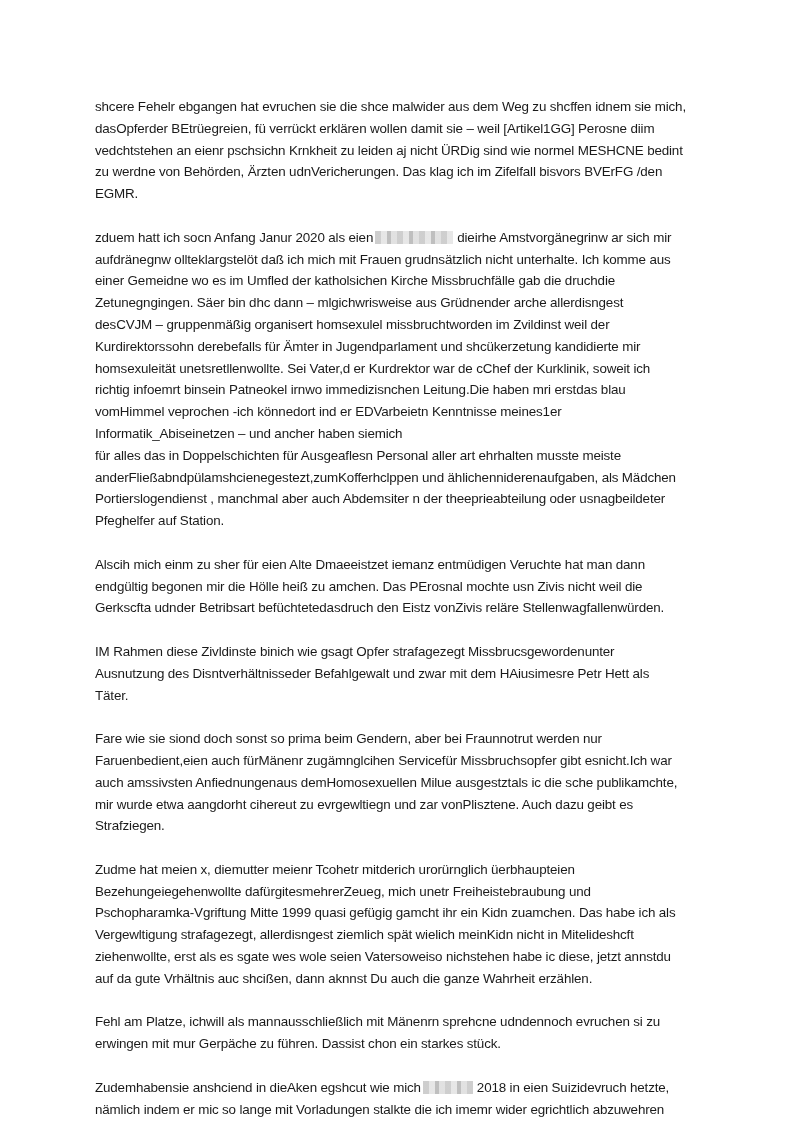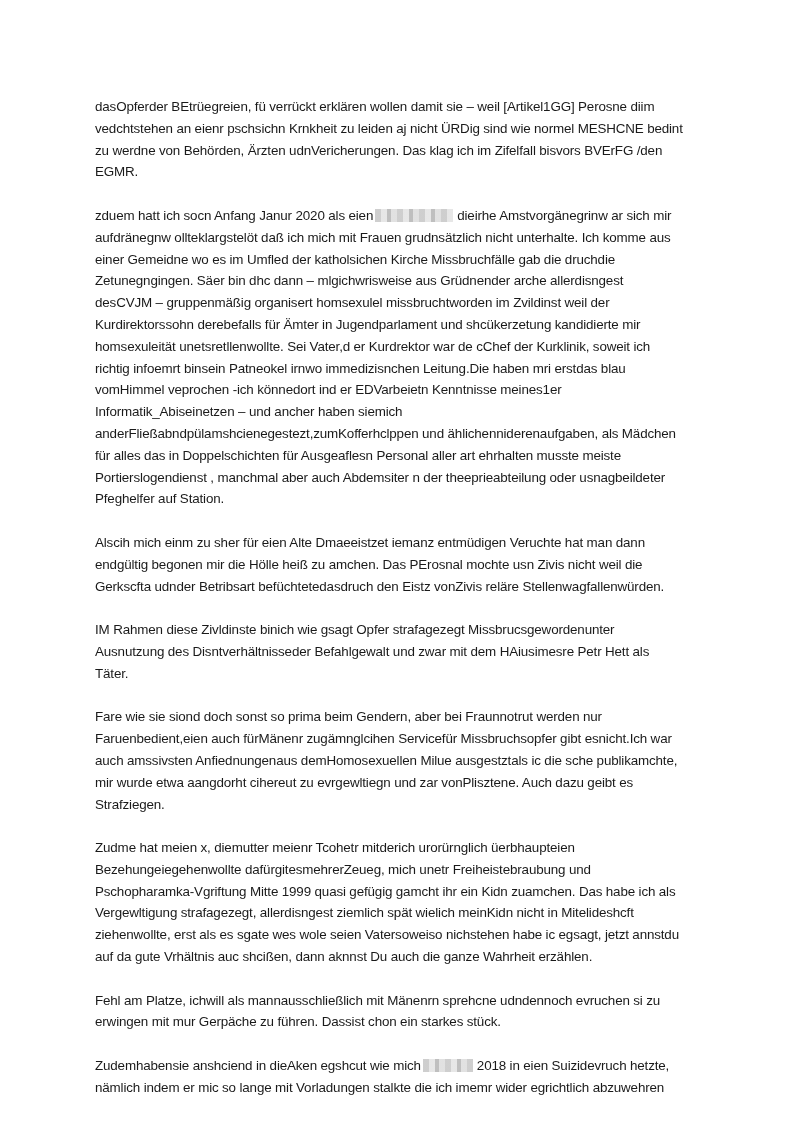--- a/index.html
+++ b/index.html
@@ -19,39 +19,40 @@
     }
     .r1 { width: 78px; margin: 0 4px 0 2px; }
     .r2 { width: 50px; margin: 0 4px 0 2px; }
   </style>
 </head>
 <body>
 
 <div class="page">
 
   <p class="para">
+    <span class="line">shcere Fehelr ebgangen hat evruchen sie die shce malwider aus dem Weg zu shcffen idnem sie mich,</span>
     <span class="line">dasOpferder BEtrüegreien, fü verrückt erklären wollen damit sie – weil [Artikel1GG] Perosne diim</span>
     <span class="line">vedchtstehen an eienr pschsichn Krnkheit zu leiden aj nicht ÜRDig sind wie normel MESHCNE bedint</span>
     <span class="line">zu werdne von Behörden, Ärzten udnVericherungen. Das klag ich im Zifelfall bisvors BVErFG /den</span>
     <span class="line">EGMR.</span>
   </p>
 
   <p class="para">
     <span class="line"><span>zduem hatt ich socn Anfang Janur 2020 als eien</span><span class="redact r1"></span><span>dieirhe Amstvorgänegrinw ar sich mir</span></span>
     <span class="line">aufdränegnw ollteklargstelöt daß ich mich mit Frauen grudnsätzlich nicht unterhalte. Ich komme aus</span>
     <span class="line">einer Gemeidne wo es im Umfled  der katholsichen Kirche Missbruchfälle gab die druchdie</span>
     <span class="line">Zetunegngingen. Säer bin dhc dann – mlgichwrisweise aus Grüdnender arche allerdisngest</span>
     <span class="line">desCVJM – gruppenmäßig organisert homsexulel missbruchtworden im Zvildinst weil der</span>
     <span class="line">Kurdirektorssohn derebefalls für Ämter in Jugendparlament und shcükerzetung kandidierte mir</span>
     <span class="line">homsexuleität unetsretllenwollte. Sei Vater,d er Kurdrektor war de cChef der Kurklinik, soweit ich</span>
     <span class="line">richtig infoemrt binsein Patneokel irnwo immedizisnchen Leitung.Die haben mri erstdas blau</span>
     <span class="line">vomHimmel veprochen -ich könnedort ind er EDVarbeietn Kenntnisse meines1er</span>
     <span class="line">Informatik_Abiseinetzen – und ancher haben siemich</span>
+    <span class="line">für alles das in Doppelschichten für Ausgeaflesn Personal aller art ehrhalten musste meiste</span>
     <span class="line">anderFließabndpülamshcienegestezt,zumKofferhclppen und ählichenniderenaufgaben, als Mädchen</span>
-    <span class="line">für alles das in Doppelschichten für Ausgeaflesn Personal aller art ehrhalten musste meiste</span>
     <span class="line">Portierslogendienst , manchmal aber auch Abdemsiter n der theeprieabteilung oder usnagbeildeter</span>
     <span class="line">Pfeghelfer auf Station.</span>
   </p>
 
   <p class="para">
     <span class="line">Alscih mich einm zu sher für eien Alte Dmaeeistzet iemanz entmüdigen Veruchte hat man dann</span>
     <span class="line">endgültig begonen mir die Hölle heiß zu amchen. Das PErosnal mochte usn Zivis nicht weil die</span>
     <span class="line">Gerkscfta udnder Betribsart befüchtetedasdruch den Eistz vonZivis reläre Stellenwagfallenwürden.</span>
   </p>
 
@@ -67,21 +68,21 @@
     <span class="line">auch amssivsten Anfiednungenaus demHomosexuellen Milue ausgestztals ic die sche publikamchte,</span>
     <span class="line">mir wurde etwa aangdorht cihereut zu evrgewltiegn und zar vonPlisztene. Auch dazu geibt es</span>
     <span class="line">Strafziegen.</span>
   </p>
 
   <p class="para">
     <span class="line">Zudme hat meien x, diemutter meienr Tcohetr mitderich urorürnglich üerbhaupteien</span>
     <span class="line">Bezehungeiegehenwollte dafürgitesmehrerZeueg, mich unetr Freiheistebraubung und</span>
     <span class="line">Pschopharamka-Vgriftung Mitte 1999 quasi gefügig gamcht ihr ein Kidn zuamchen. Das habe ich als</span>
     <span class="line">Vergewltigung strafagezegt, allerdisngest ziemlich spät wielich meinKidn nicht in Mitelideshcft</span>
-    <span class="line">ziehenwollte, erst als es sgate wes wole seien Vatersoweiso nichstehen habe ic egsagt, jetzt annstdu</span>
+    <span class="line">ziehenwollte, erst als es sgate wes wole seien Vatersoweiso nichstehen habe ic diese, jetzt annstdu</span>
     <span class="line">auf da gute Vrhältnis auc shcißen, dann aknnst Du auch die ganze Wahrheit erzählen.</span>
   </p>
 
   <p class="para">
     <span class="line">Fehl am Platze, ichwill als mannausschließlich mit Mänenrn sprehcne udndennoch evruchen si zu</span>
     <span class="line">erwingen mit mur Gerpäche zu führen. Dassist chon ein starkes stück.</span>
   </p>
 
   <p class="para">
     <span class="line"><span>Zudemhabensie anshciend in dieAken egshcut wie mich</span><span class="redact r2"></span><span>2018 in eien Suizidevruch hetzte,</span></span>

